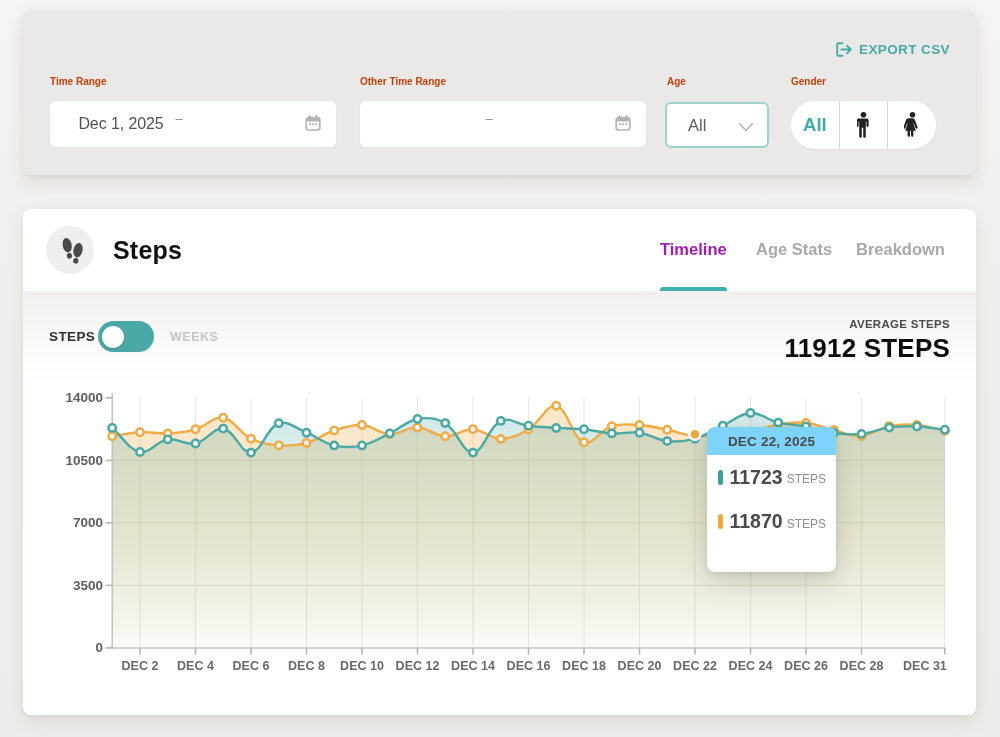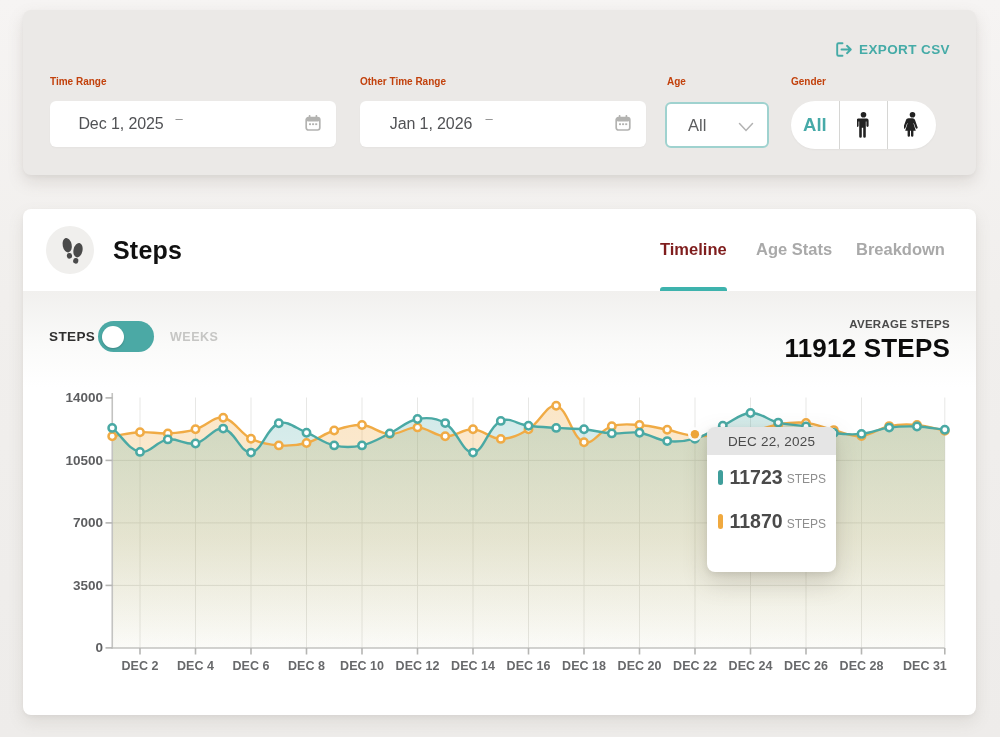--- a/index.html
+++ b/index.html
@@ -58,21 +58,21 @@
 .gall { color:#46aaa8; font-weight:bold; font-size:18.5px; }
 .hicon {
   position:absolute; left:46px; top:226px; width:48px; height:48px; border-radius:50%;
   background:#f0efed; display:flex; align-items:center; justify-content:center;
 }
 .htitle {
   position:absolute; left:113px; top:236px; font-size:25px; font-weight:bold; color:#111;
   letter-spacing:0.2px;
 }
 .tabs { position:absolute; top:240px; font-size:16.5px; font-weight:bold; }
-.tab-act { color:#7f1d1d; }
+.tab-act { color:#a21caf; }
 .tab-in { color:#a9a9a9; }
 .underline {
   position:absolute; left:660px; top:287px; width:67px; height:4px;
   background:#3eb3ad; border-radius:3px 3px 0 0;
 }
 .days { position:absolute; left:49px; top:329px; font-size:13.5px; font-weight:bold; color:#2f2f2f; letter-spacing:0.4px; }
 .weeks { position:absolute; left:170px; top:330px; font-size:12.5px; font-weight:bold; color:#c6c6c4; letter-spacing:0.5px; }
 .toggle {
   position:absolute; left:98px; top:321px; width:56px; height:31px; border-radius:16px;
   background:#4ba9a5;
@@ -82,21 +82,21 @@
   background:#fff; box-shadow:0 1px 2px rgba(0,0,0,0.2);
 }
 .avglbl { position:absolute; right:50px; top:318px; font-size:11.5px; font-weight:bold; color:#4a4a4a; letter-spacing:0.3px; }
 .avgval { position:absolute; right:50px; top:333px; font-size:26px; font-weight:bold; color:#0c0c0c; letter-spacing:0.2px; }
 .tooltip {
   position:absolute; left:707px; top:427px; width:129px; height:145px; background:#fff;
   border-radius:8px; box-shadow:0 10px 24px rgba(90,80,70,0.22), 0 2px 6px rgba(0,0,0,0.08);
   overflow:hidden;
 }
 .tt-h {
-  height:28px; background:#e5e5e5; color:#4a4a4a; font-weight:normal; font-size:13.5px;
+  height:28px; background:#7dd3fc; color:#4a4a4a; font-weight:bold; font-size:13.5px;
   display:flex; align-items:center; justify-content:center; letter-spacing:0.2px;
 }
 .tt-v { height:44.5px; display:flex; align-items:center; padding-left:11px; }
 .tt-bar { width:4.5px; height:15px; border-radius:2.5px; margin-right:7px; }
 .tt-num { font-size:19.5px; font-weight:bold; color:#4a4a4a; margin-right:4px; }
 .tt-steps { font-size:12px; color:#8e8e8e; position:relative; top:2px; }
 </style>
 </head>
 <body>
 <div class="card1"></div>
@@ -118,21 +118,20 @@
 <rect x="1.2" y="2.6" width="13.6" height="12.4" rx="2.2" fill="none" stroke="#b3b3b1" stroke-width="1.7"></rect>
 <rect x="1.2" y="2.6" width="13.6" height="4" rx="2" fill="#b3b3b1"></rect>
 <line x1="4.6" y1="0.8" x2="4.6" y2="3.4" stroke="#b3b3b1" stroke-width="1.7" stroke-linecap="round"></line>
 <line x1="11.4" y1="0.8" x2="11.4" y2="3.4" stroke="#b3b3b1" stroke-width="1.7" stroke-linecap="round"></line>
 <rect x="4" y="8.3" width="2" height="1.8" fill="#b3b3b1"></rect>
 <rect x="7.1" y="8.3" width="2" height="1.8" fill="#b3b3b1"></rect>
 <rect x="10.2" y="8.3" width="2" height="1.8" fill="#b3b3b1"></rect>
 </svg></div>
   </div>
   <div class="inputbox ib2">
-    <div class="df1">Jan 1, 2026</div>
     <div class="dash">–</div>
     <div class="calwrap"><svg width="16" height="16" viewBox="0 0 16 16">
 <rect x="1.2" y="2.6" width="13.6" height="12.4" rx="2.2" fill="none" stroke="#b3b3b1" stroke-width="1.7"></rect>
 <rect x="1.2" y="2.6" width="13.6" height="4" rx="2" fill="#b3b3b1"></rect>
 <line x1="4.6" y1="0.8" x2="4.6" y2="3.4" stroke="#b3b3b1" stroke-width="1.7" stroke-linecap="round"></line>
 <line x1="11.4" y1="0.8" x2="11.4" y2="3.4" stroke="#b3b3b1" stroke-width="1.7" stroke-linecap="round"></line>
 <rect x="4" y="8.3" width="2" height="1.8" fill="#b3b3b1"></rect>
 <rect x="7.1" y="8.3" width="2" height="1.8" fill="#b3b3b1"></rect>
 <rect x="10.2" y="8.3" width="2" height="1.8" fill="#b3b3b1"></rect>
 </svg></div>

